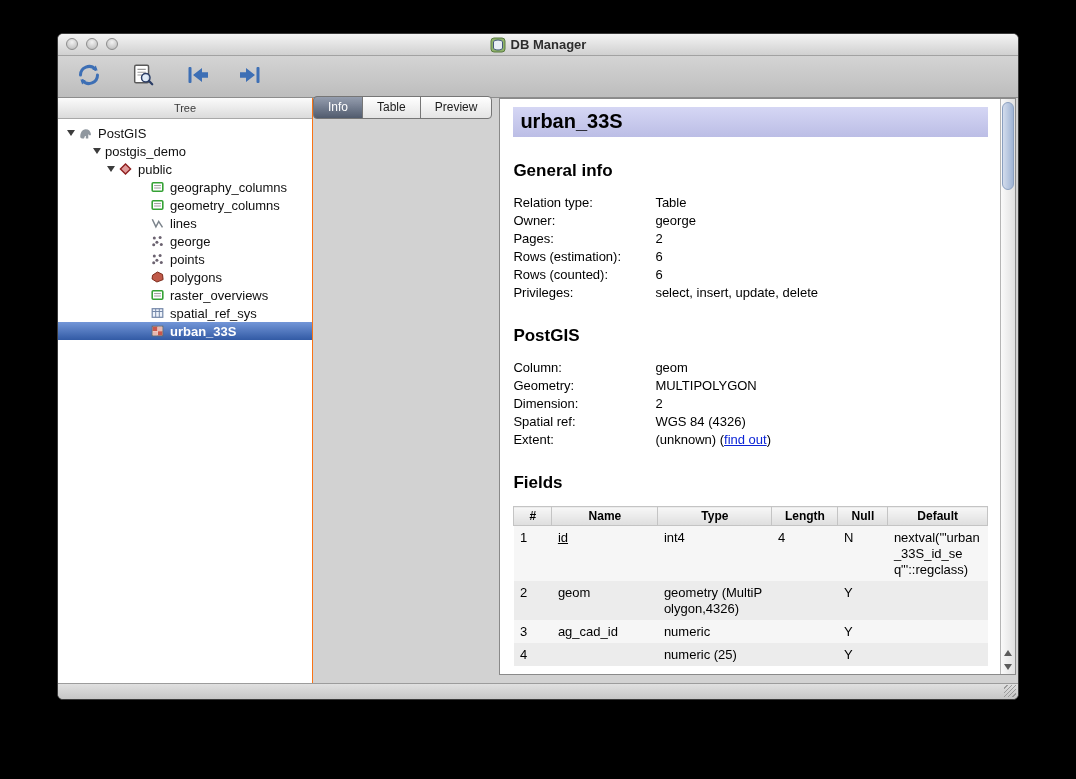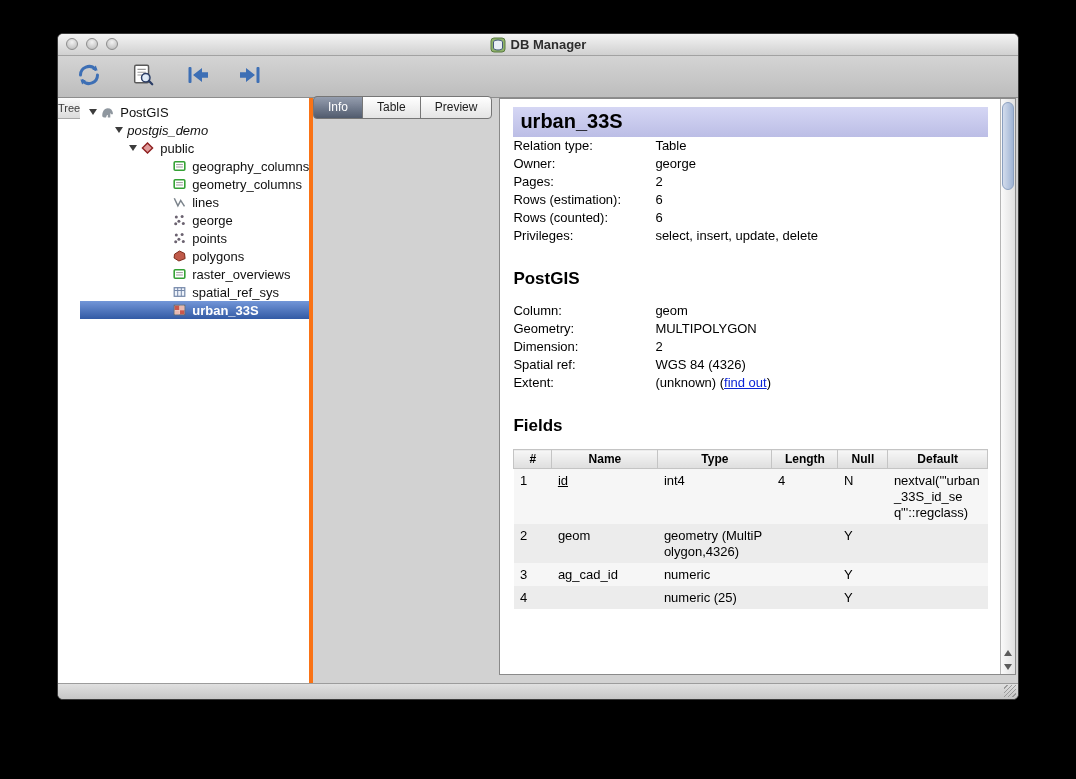--- a/index.html
+++ b/index.html
@@ -20,29 +20,29 @@
     border:1px solid #8c8c8c; cursor:pointer; }
   .title { display:flex; align-items:center; gap:5px; font-size:13px; font-weight:bold; color:#2e2e2e; }
 
   .toolbar { height:42px; flex:none; background:linear-gradient(#d4d4d4,#bdbdbd);
     border-bottom:1px solid #8d8d8d; display:flex; align-items:center;
     padding-left:16px; gap:24px; }
   .tb-btn { width:30px; height:32px; display:flex; align-items:center; justify-content:center; cursor:pointer; }
 
   .main { flex:1; min-height:0; display:flex; background:#d2d2d2; }
 
-  .left-panel { width:255px; flex:none; border-right:4px solid #f97316;
-    display:flex; background:#fff; }
+  .left-panel { width:255px; flex:none; border-right:1px solid #f97316;
+    display:flex; flex-direction:column; background:#fff; }
   .tree-header { height:21px; flex:none; background:linear-gradient(#fbfbfb,#dbdbdb);
     border-bottom:1px solid #a8a8a8; text-align:center; font-size:11px;
     color:#3a3a3a; line-height:20px; }
   .tree { flex:1; background:#fff; padding-top:5px; overflow:hidden; font-size:13px; }
   .tree-row { height:18px; display:flex; align-items:center; white-space:nowrap; color:#101010; cursor:default; }
   .tree-row.lvl0 { padding-left:6px; }
-  .tree-row.lvl1 { padding-left:32px;font-style:italic; }
+  .tree-row.lvl1 { padding-left:32px; }
   .tree-row.lvl2 { padding-left:46px; }
   .tree-row.lvl3 { padding-left:92px; }
   .tree-row.selected { background:linear-gradient(rgba(255,255,255,.28), rgba(0,0,0,.18)), var(--selection,#3d6ec9); color:#fff; font-weight:bold; }
   .disclosure { width:14px; flex:none; display:inline-flex; justify-content:center; }
   .disclosure::before { content:''; border-left:4.5px solid transparent; border-right:4.5px solid transparent; border-top:6px solid #3c3c3c; }
   .tree-icon { width:19px; flex:none; display:inline-flex; align-items:center; }
   .tree-label { padding-left:1px; }
 
   .right-panel { flex:1; min-width:0; display:flex; flex-direction:row; }
   .tab-strip { height:23px; flex:none; display:flex; justify-content:center; align-items:flex-end; padding-bottom:2px; }
@@ -273,20 +273,21 @@
       <div class="right-panel">
         <div class="tab-strip" id="tabs">
             <div class="tab active">Info</div>
             <div class="tab">Table</div>
             <div class="tab">Preview</div>
           </div>
         <div class="content-frame">
           <div class="content">
             <div class="page-title">urban_33S</div>
             <div id="sections">
+                <div class="section-heading">General info</div>
                 <div class="info-row">
                   <span class="info-label">Relation type:</span>
                   <span class="info-value"><span>Table</span></span>
                 </div>
                 <div class="info-row">
                   <span class="info-label">Owner:</span>
                   <span class="info-value"><span>george</span></span>
                 </div>
                 <div class="info-row">
                   <span class="info-label">Pages:</span>

